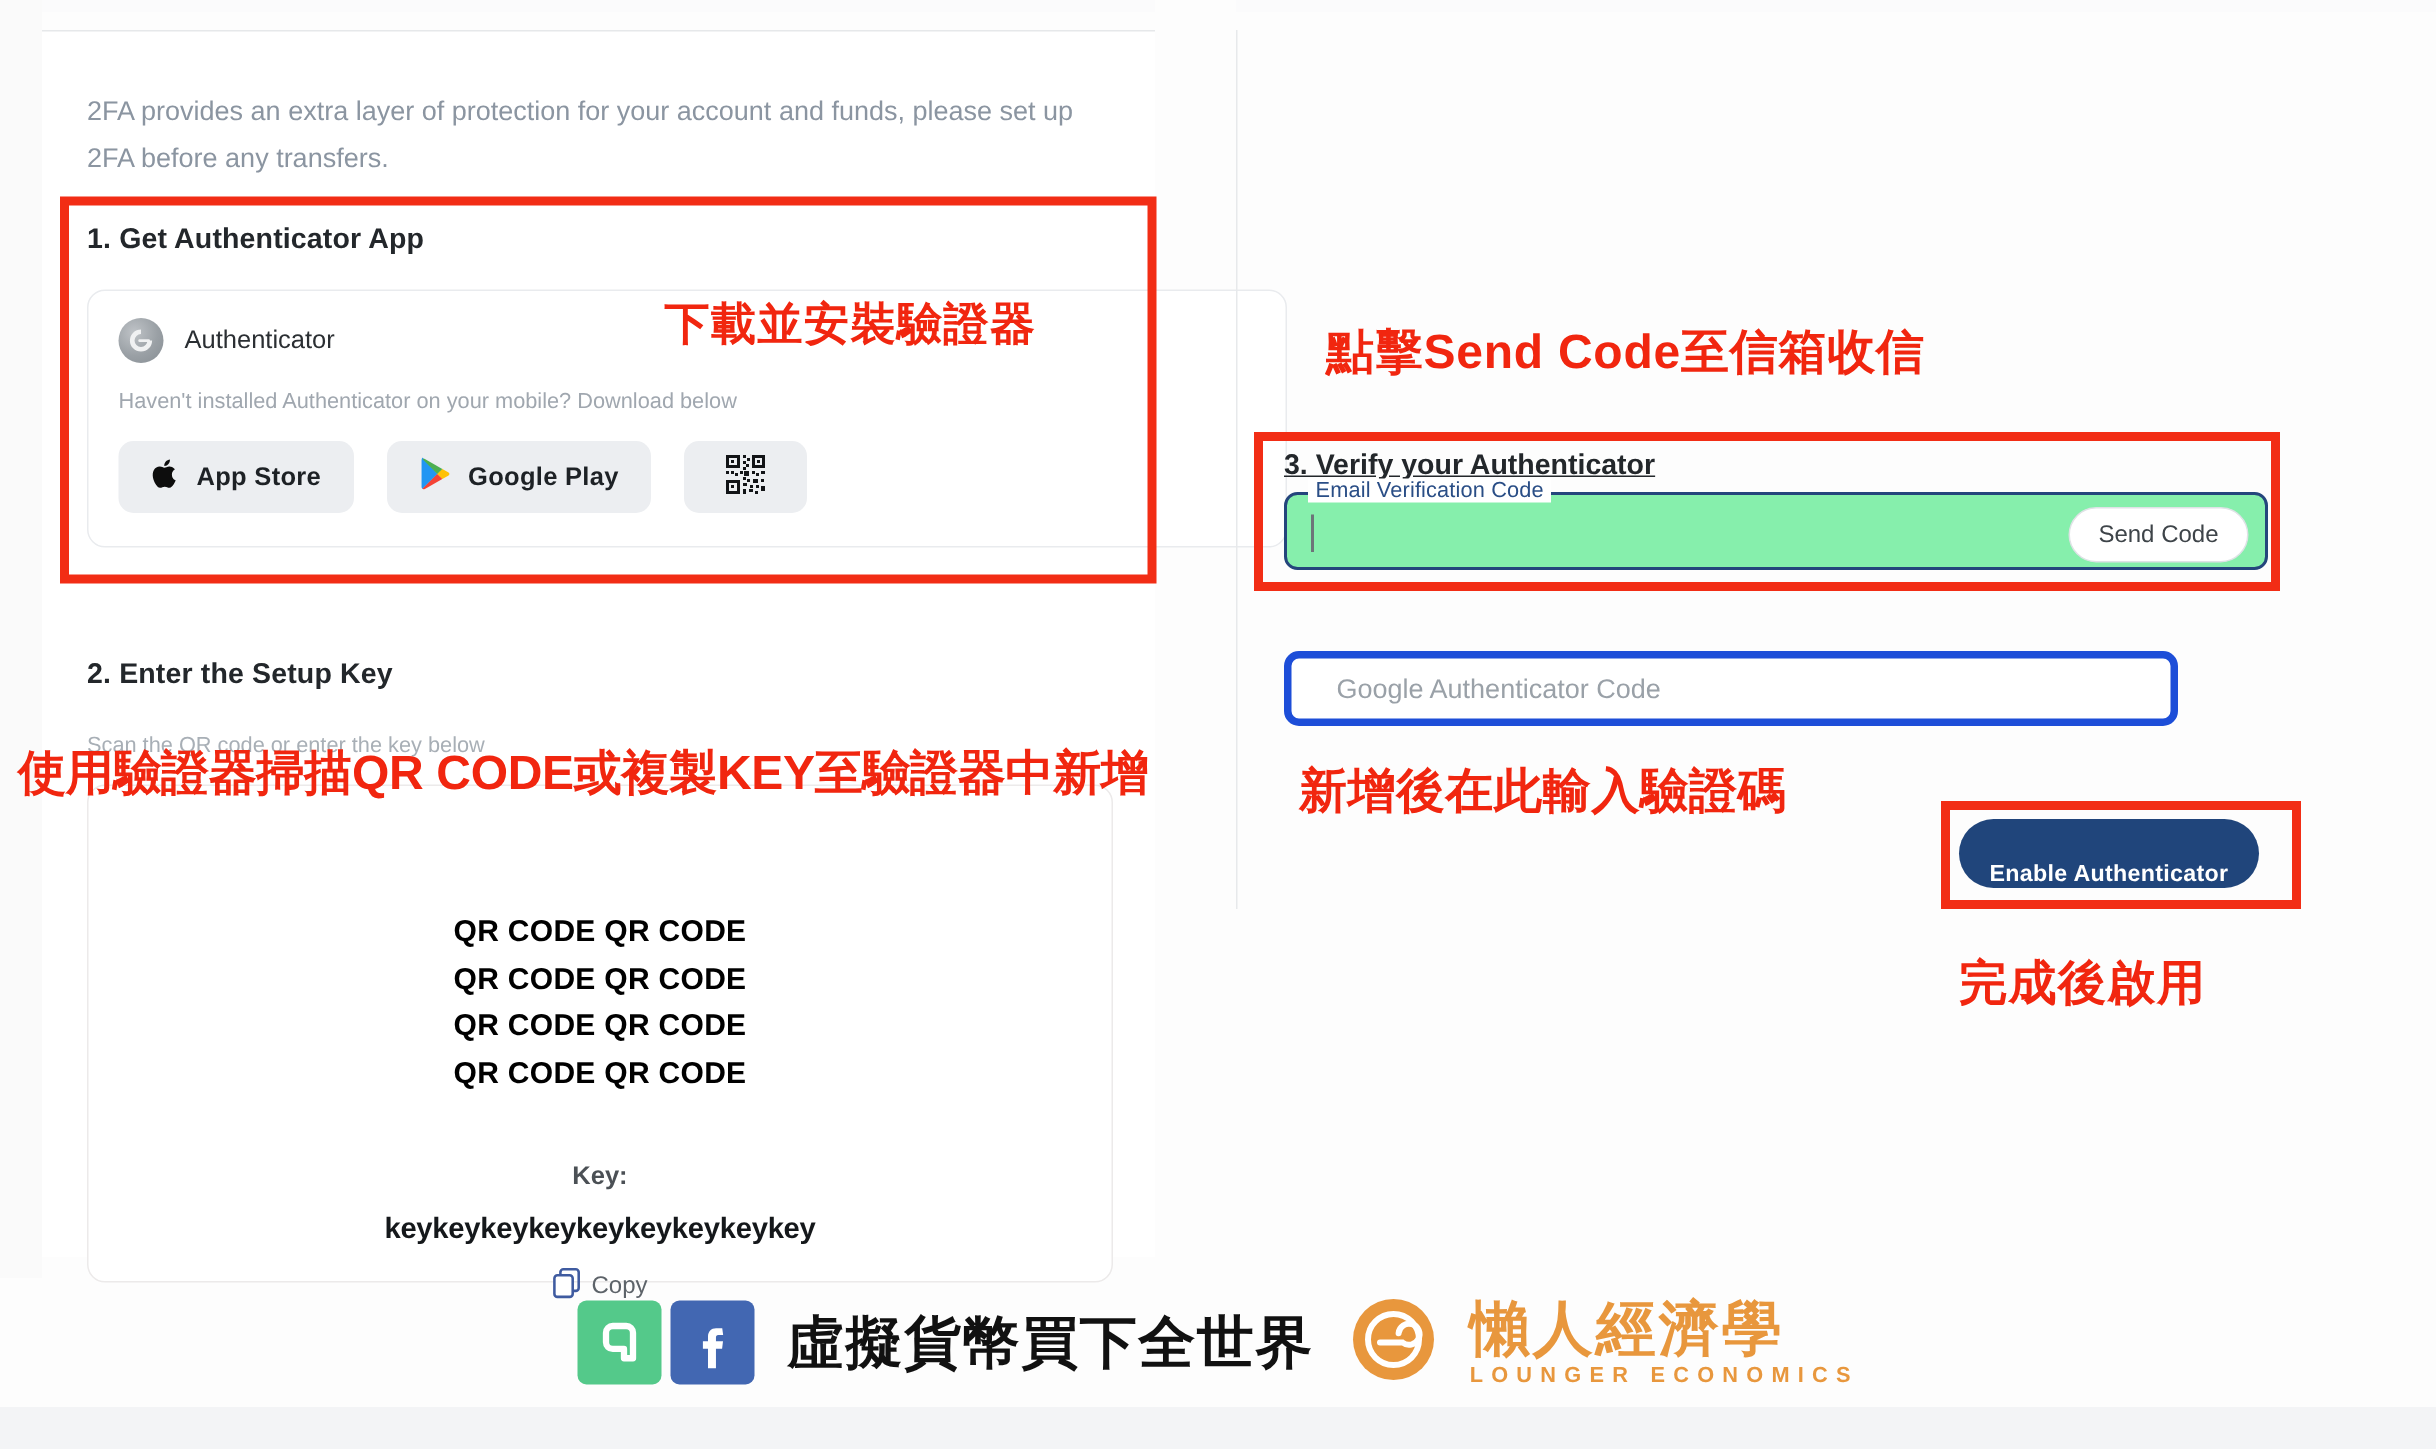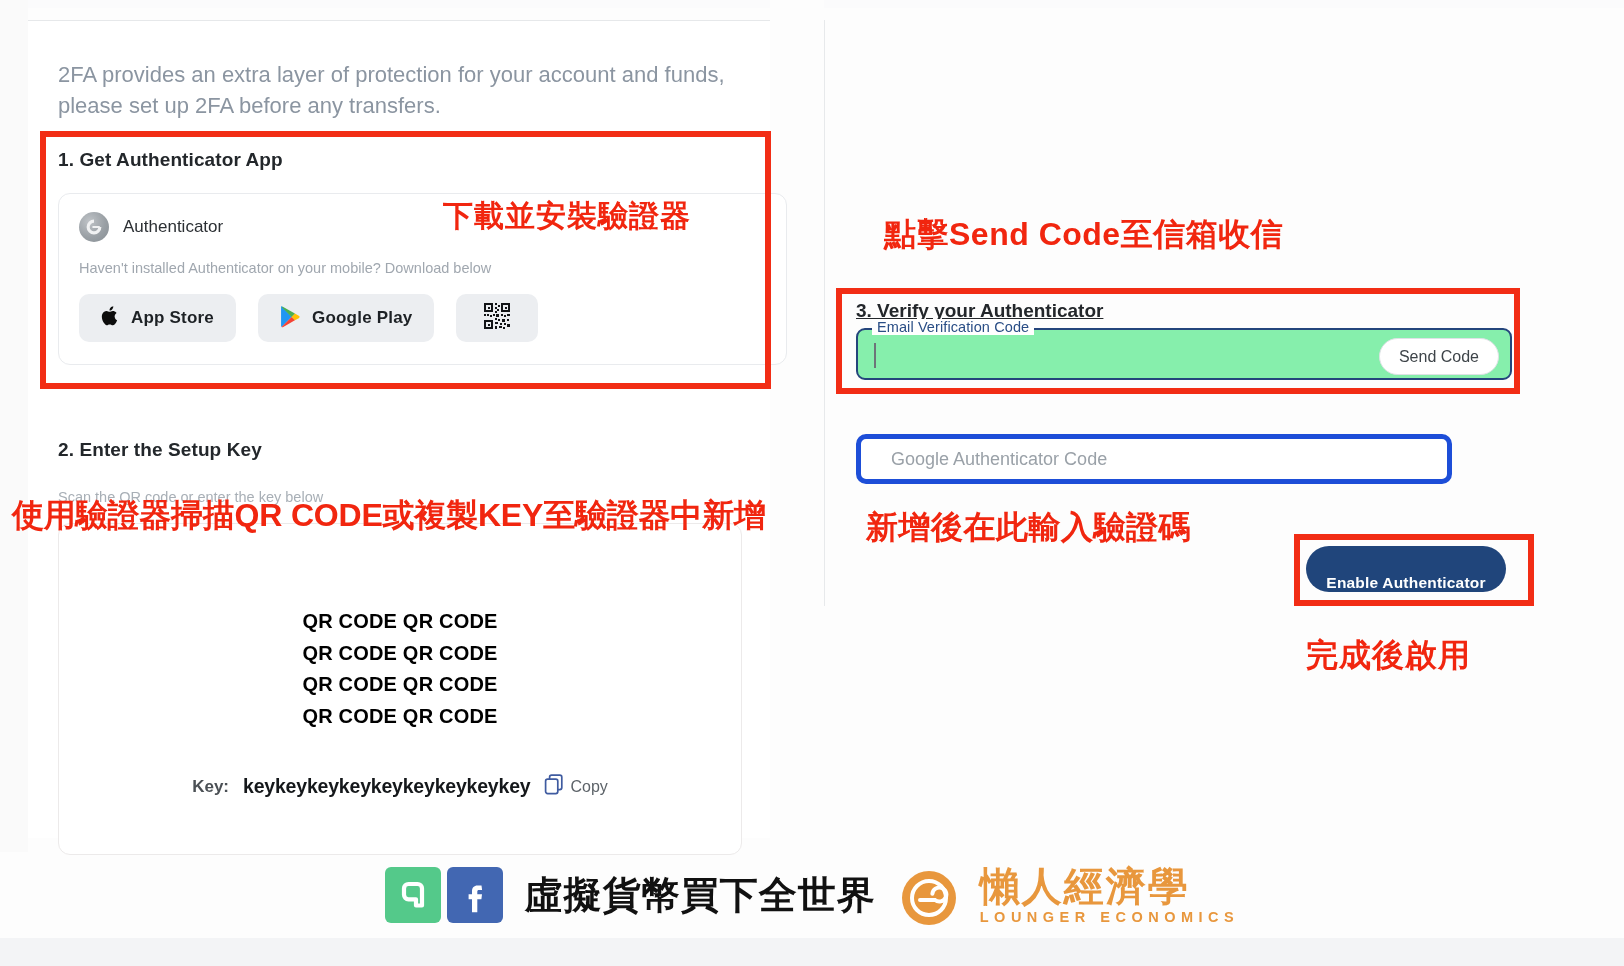--- a/index.html
+++ b/index.html
@@ -14,28 +14,28 @@
 
   
   .left-card{
     position:absolute;left:28px;top:20px;width:742px;height:818px;
     background:#ffffff;
     border-top:1px solid #e6e8ea;
     box-sizing:border-box;
   }
   .intro{
     position:absolute;left:30px;top:38px;width:690px;
-    font-size:22px;line-height:31px;color:#8b95a1;font-weight:400;
+    font-size:18px;line-height:31px;color:#8b95a1;font-weight:400;
   }
 
   
   .sec1{position:absolute;left:30px;top:128px;width:712px;}
   .sec-title{font-size:19px;font-weight:700;color:#23272b;letter-spacing:.1px;}
   .app-box{
-    margin-top:22px;width:729px;box-sizing:border-box;
+    margin-top:22px;width:800px;box-sizing:border-box;
     border:1px solid #e9ebee;border-radius:12px;
     padding:18px 12px 22px 20px;background:#fff;
   }
   .app-row{display:flex;align-items:center;gap:14px;}
   .auth-icon{
     width:30px;height:30px;border-radius:50%;
     background:radial-gradient(circle at 35% 32%, #bfc3c7 0%, #9aa0a5 55%, #868d93 100%);
     display:flex;align-items:center;justify-content:center;flex:none;
   }
   .auth-icon svg{display:block;}
@@ -58,21 +58,21 @@
     border:1px solid #eceaea;border-radius:12px;background:#fff;
     position:relative;
   }
   .qr-placeholder{
     position:absolute;left:0;right:0;top:82px;text-align:center;
     font-size:20px;font-weight:700;color:#000;line-height:31.5px;
     letter-spacing:.2px;
   }
   .key-row{
     position:absolute;left:0;right:0;top:250px;
-    display:flex;align-items:center;justify-content:center;gap:14px;
+    display:flex;align-items:center;justify-content:center;gap:14px;flex-direction:column;
   }
   .key-label{font-size:17px;color:#4b5055;font-weight:600;}
   .key-value{font-size:19.5px;font-weight:700;color:#15181b;letter-spacing:-.2px;}
   .copy-wrap{display:flex;align-items:center;gap:6px;cursor:pointer;}
   .copy-text{font-size:16px;color:#5d6369;}
 
   
   .divider{position:absolute;left:824px;top:20px;width:1px;height:586px;background:#e7e9eb;}
 
   
@@ -128,21 +128,21 @@
   .footer{position:absolute;left:0;top:852px;width:1624px;height:86px;
           display:flex;align-items:center;justify-content:center;gap:0;}
   .fb-icons{display:flex;gap:6px;align-items:center;}
   .ic{width:56px;height:56px;border-radius:6px;display:flex;align-items:center;justify-content:center;}
   .ic.green{background:#54c98a;}
   .ic.blue{background:#4267b2;}
   .footer-text{
     margin-left:22px;font-size:38px;font-weight:800;color:#111;
     letter-spacing:1px;font-family:"Liberation Sans","DejaVu Sans",sans-serif;
   }
-  .brand{margin-left:26px;display:flex;align-items:flex-end;gap:24px;}
+  .brand{margin-left:26px;display:flex;align-items:flex-start;gap:24px;}
   .brand-mark{width:54px;height:54px;border-radius:50%;background:#e8973d;
               display:flex;align-items:center;justify-content:center;}
   .brand-name{font-size:40px;font-weight:700;color:#e8973d;letter-spacing:2px;line-height:1;
               font-family:"DejaVu Sans",sans-serif;}
   .brand-sub{font-size:14.5px;color:#e8973d;letter-spacing:5.5px;font-weight:600;margin-top:3px;}
   .brand-col{display:flex;flex-direction:column;}
   .bottom-strip{position:absolute;left:0;top:938px;width:1624px;height:28px;background:#f3f4f6;}
   .top-strip{position:absolute;left:0;top:0;width:1624px;height:8px;background:#fbfbfc;}
   .side-strip{position:absolute;left:0;top:0;width:28px;height:852px;background:#fafafa;}
   .side-strip-r{position:absolute;left:770px;top:0;width:54px;height:852px;background:#fdfdfd;}

